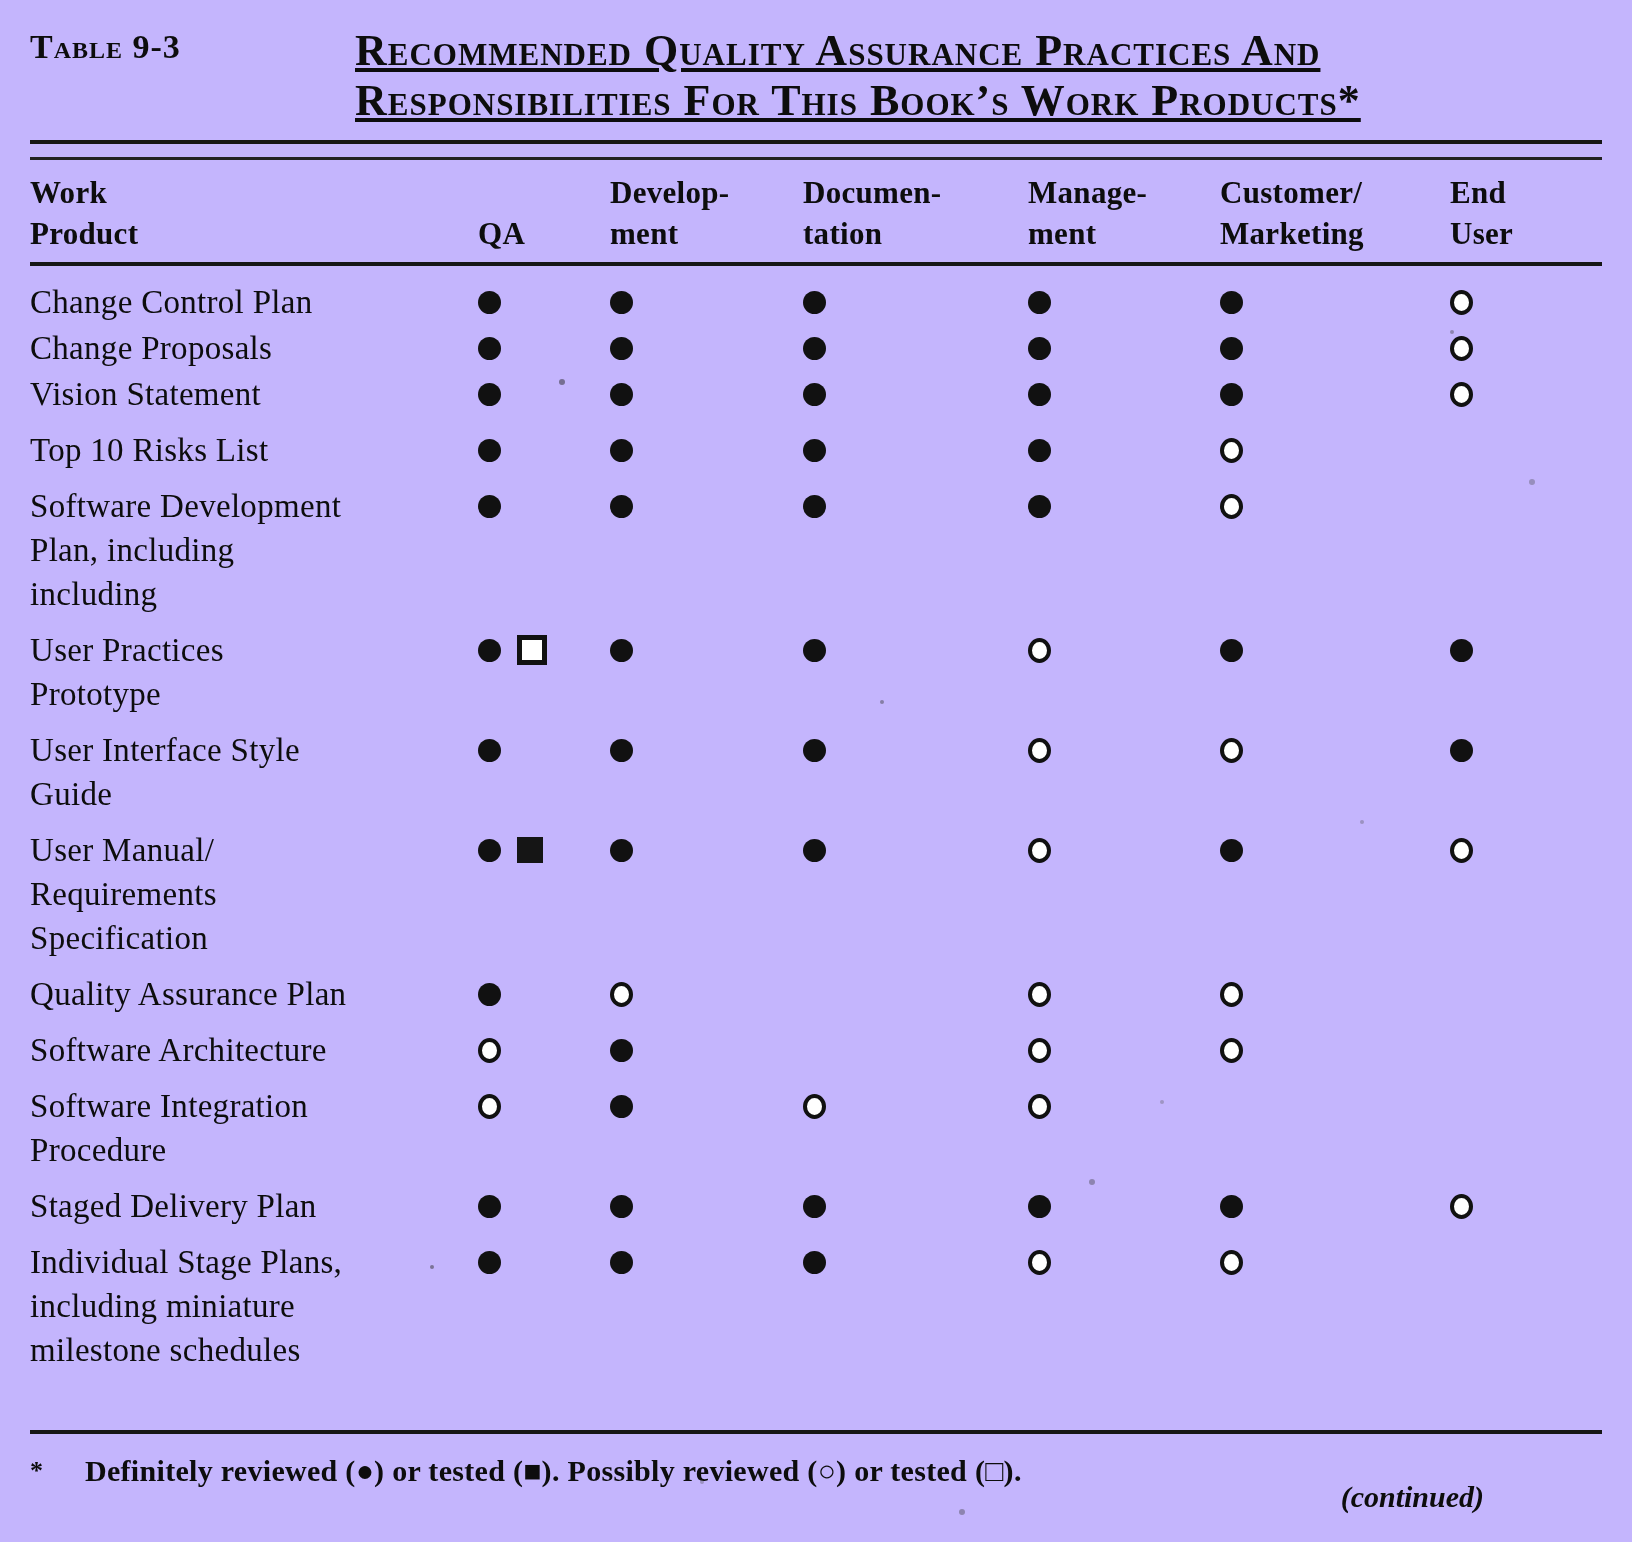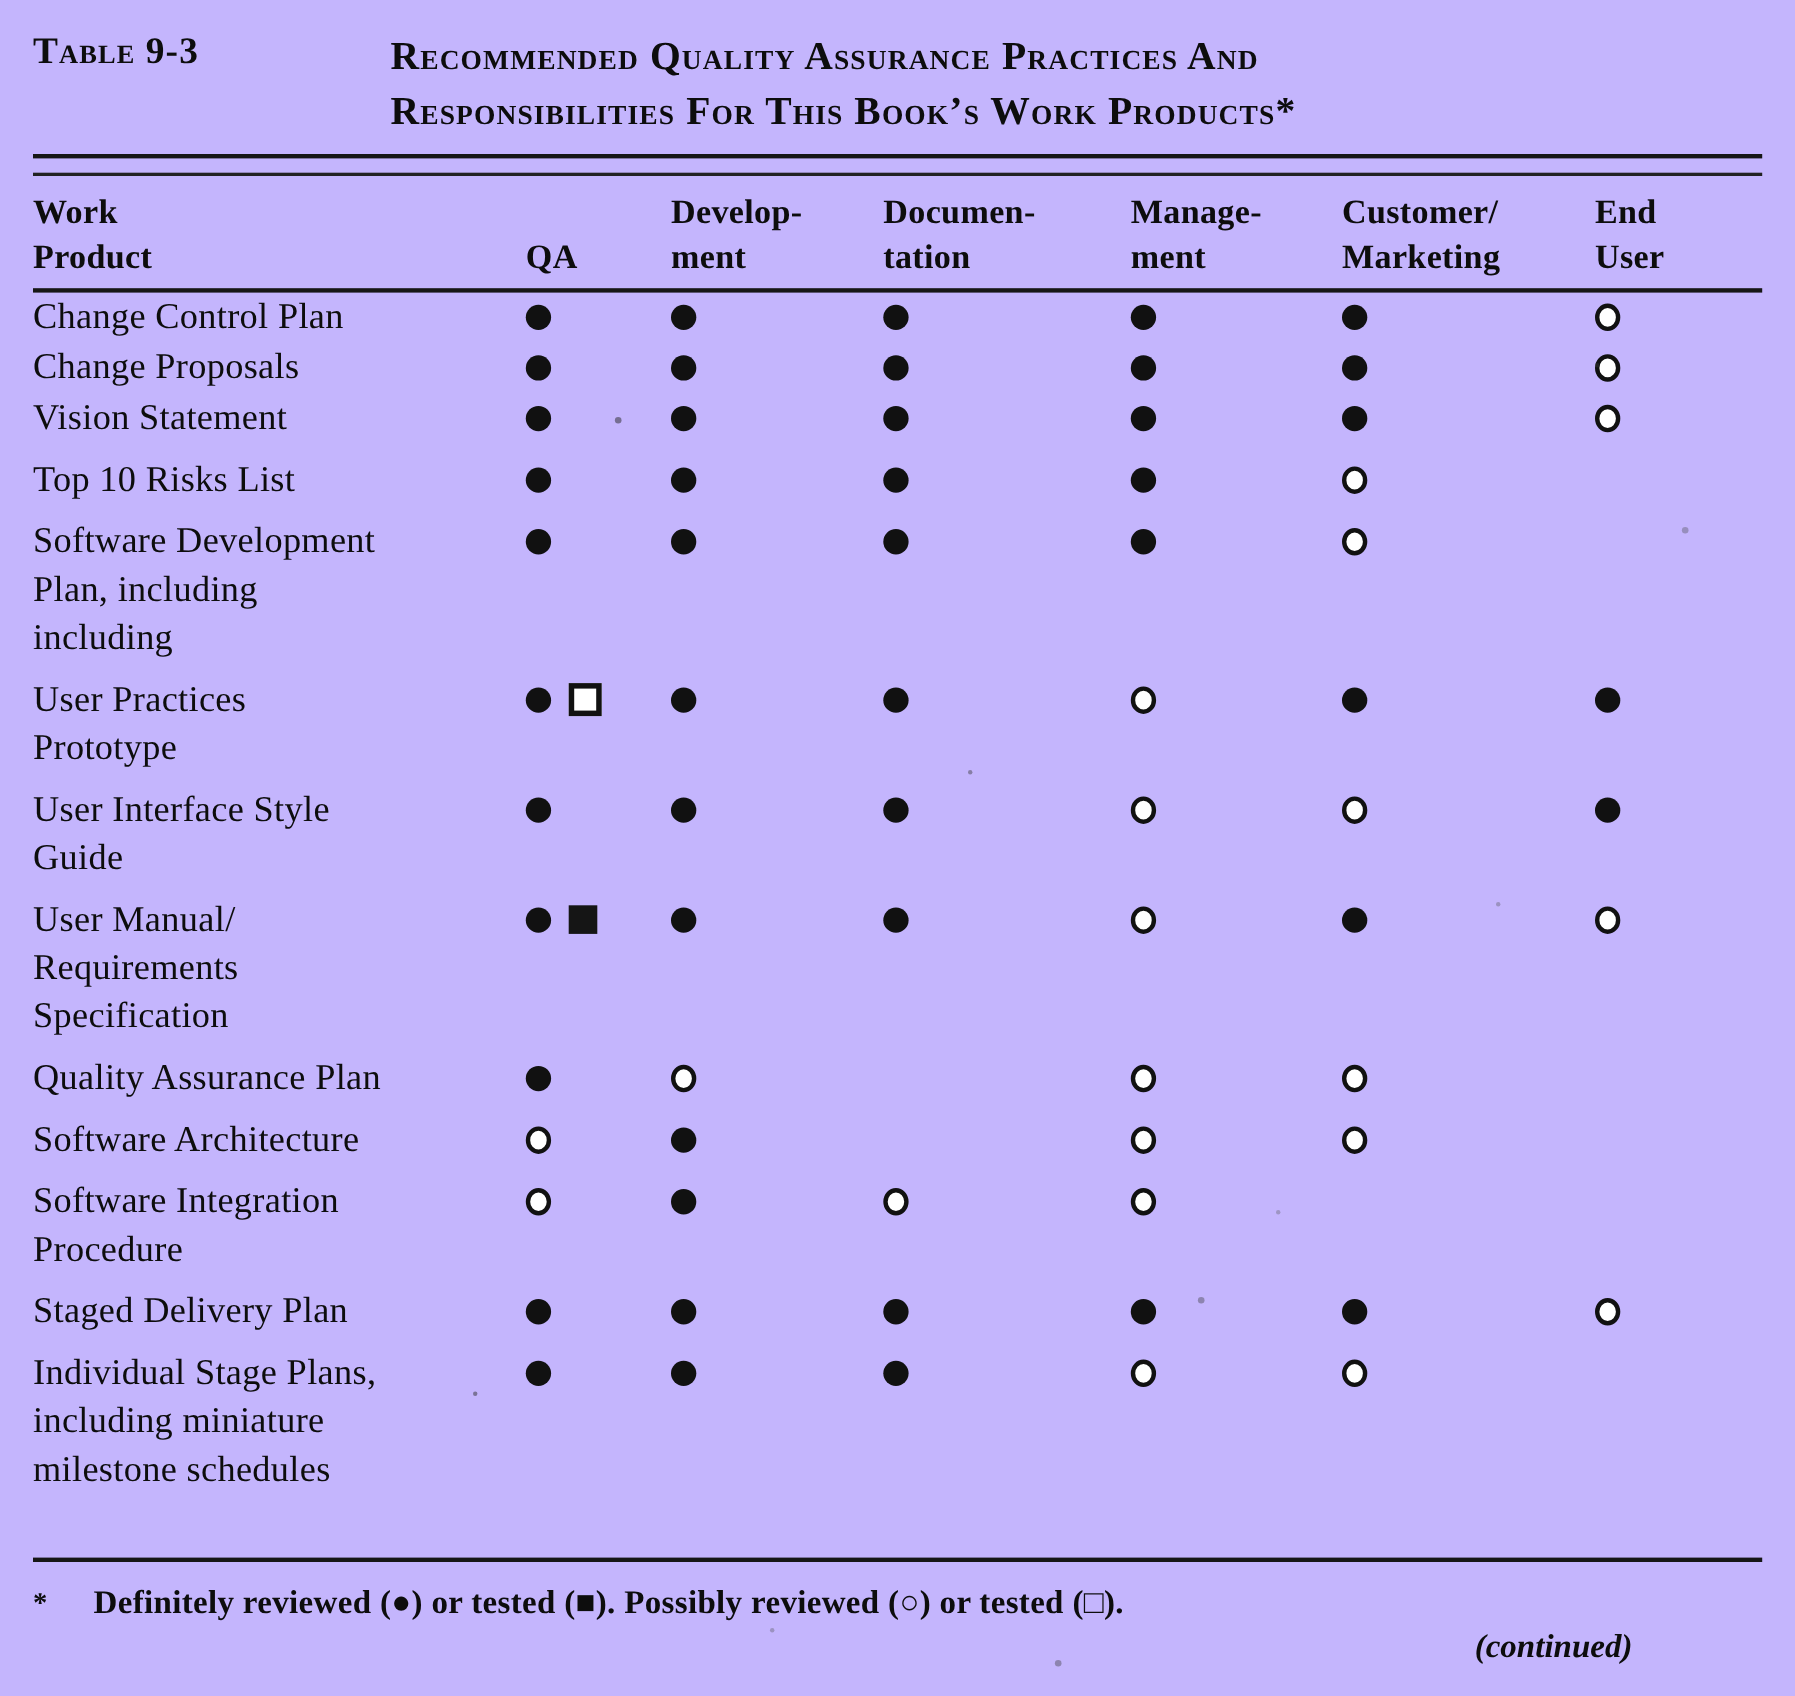--- a/index.html
+++ b/index.html
@@ -14,33 +14,33 @@
     overflow:hidden;
   }
   
   .title-block{display:flex;align-items:flex-start;}
   .table-label{
     width:325px;flex:0 0 325px;
     font-weight:700;font-size:34px;
     font-variant:small-caps;letter-spacing:1px;
     padding-top:2px;
   }
-  .table-title{font-weight:700;font-size:36px;font-variant:small-caps;letter-spacing:1px;line-height:50px;}
+  .table-title{font-weight:700;font-size:44px;font-variant:small-caps;letter-spacing:1px;line-height:50px;text-decoration:underline;}
   
   .rule-double{margin-top:14px;height:13px;border-top:4px solid #161616;border-bottom:3px solid #222;}
   .rule-header{height:4px;background:#161616;}
   .rule-bottom{height:4px;background:#161616;margin-top:58px;width:1572px;}
   
   .grid{display:grid;grid-template-columns:448px 132px 193px 225px 192px 230px 152px;}
   .hdr{padding:12px 0 8px 0;}
   .hcell{display:flex;flex-direction:column;justify-content:flex-end;
          font-weight:700;font-size:31px;line-height:41px;letter-spacing:0.3px;}
   .hline{white-space:nowrap;}
   
-  .tbody{}
+  .tbody{padding-top:14px;}
   .row{margin-top:12px;}
   .row.tight{margin-top:2px;}
   .row:first-child{margin-top:0;}
   .cell-product{font-size:33px;line-height:44px;letter-spacing:0.3px;}
   .cell-markers{height:44px;display:flex;align-items:center;gap:16px;}
   
   .mk{display:inline-block;flex:0 0 auto;}
   .mk.filled-circle{width:23px;height:23px;background:#111;border-radius:50%;}
   .mk.open-circle{width:15px;height:17px;border:4px solid #111;border-radius:50%;background:#fff;}
   .mk.filled-square{width:26px;height:26px;background:#151515;}

